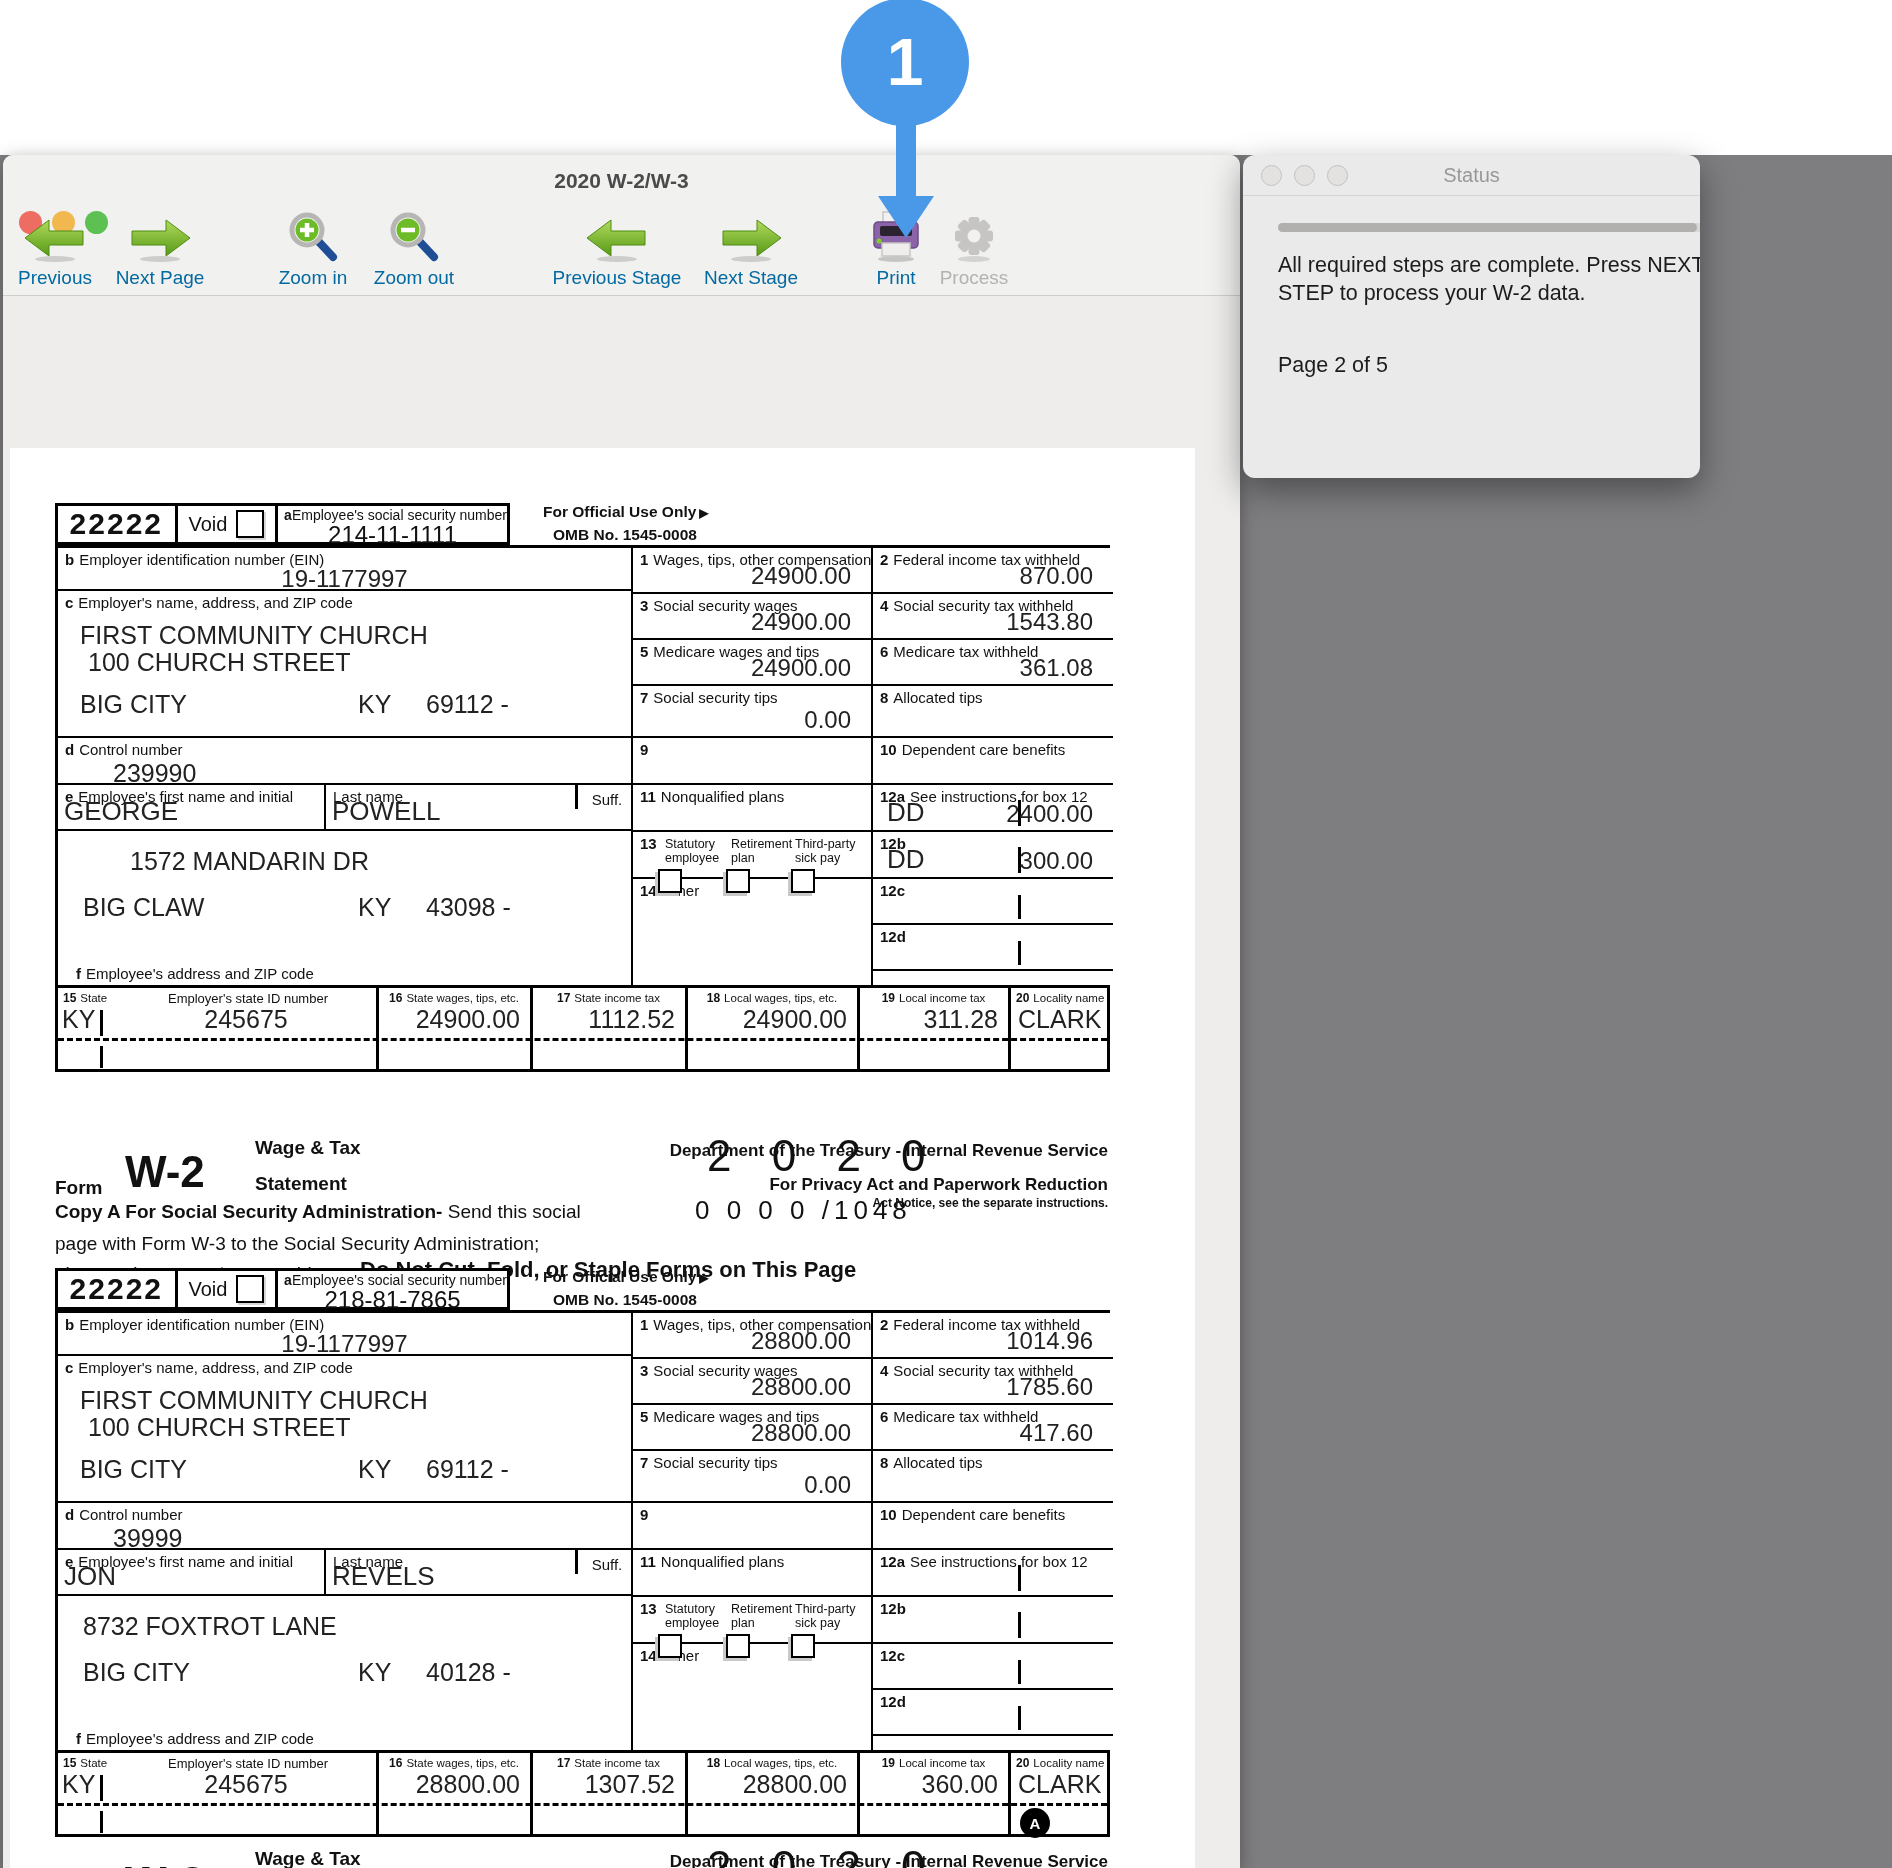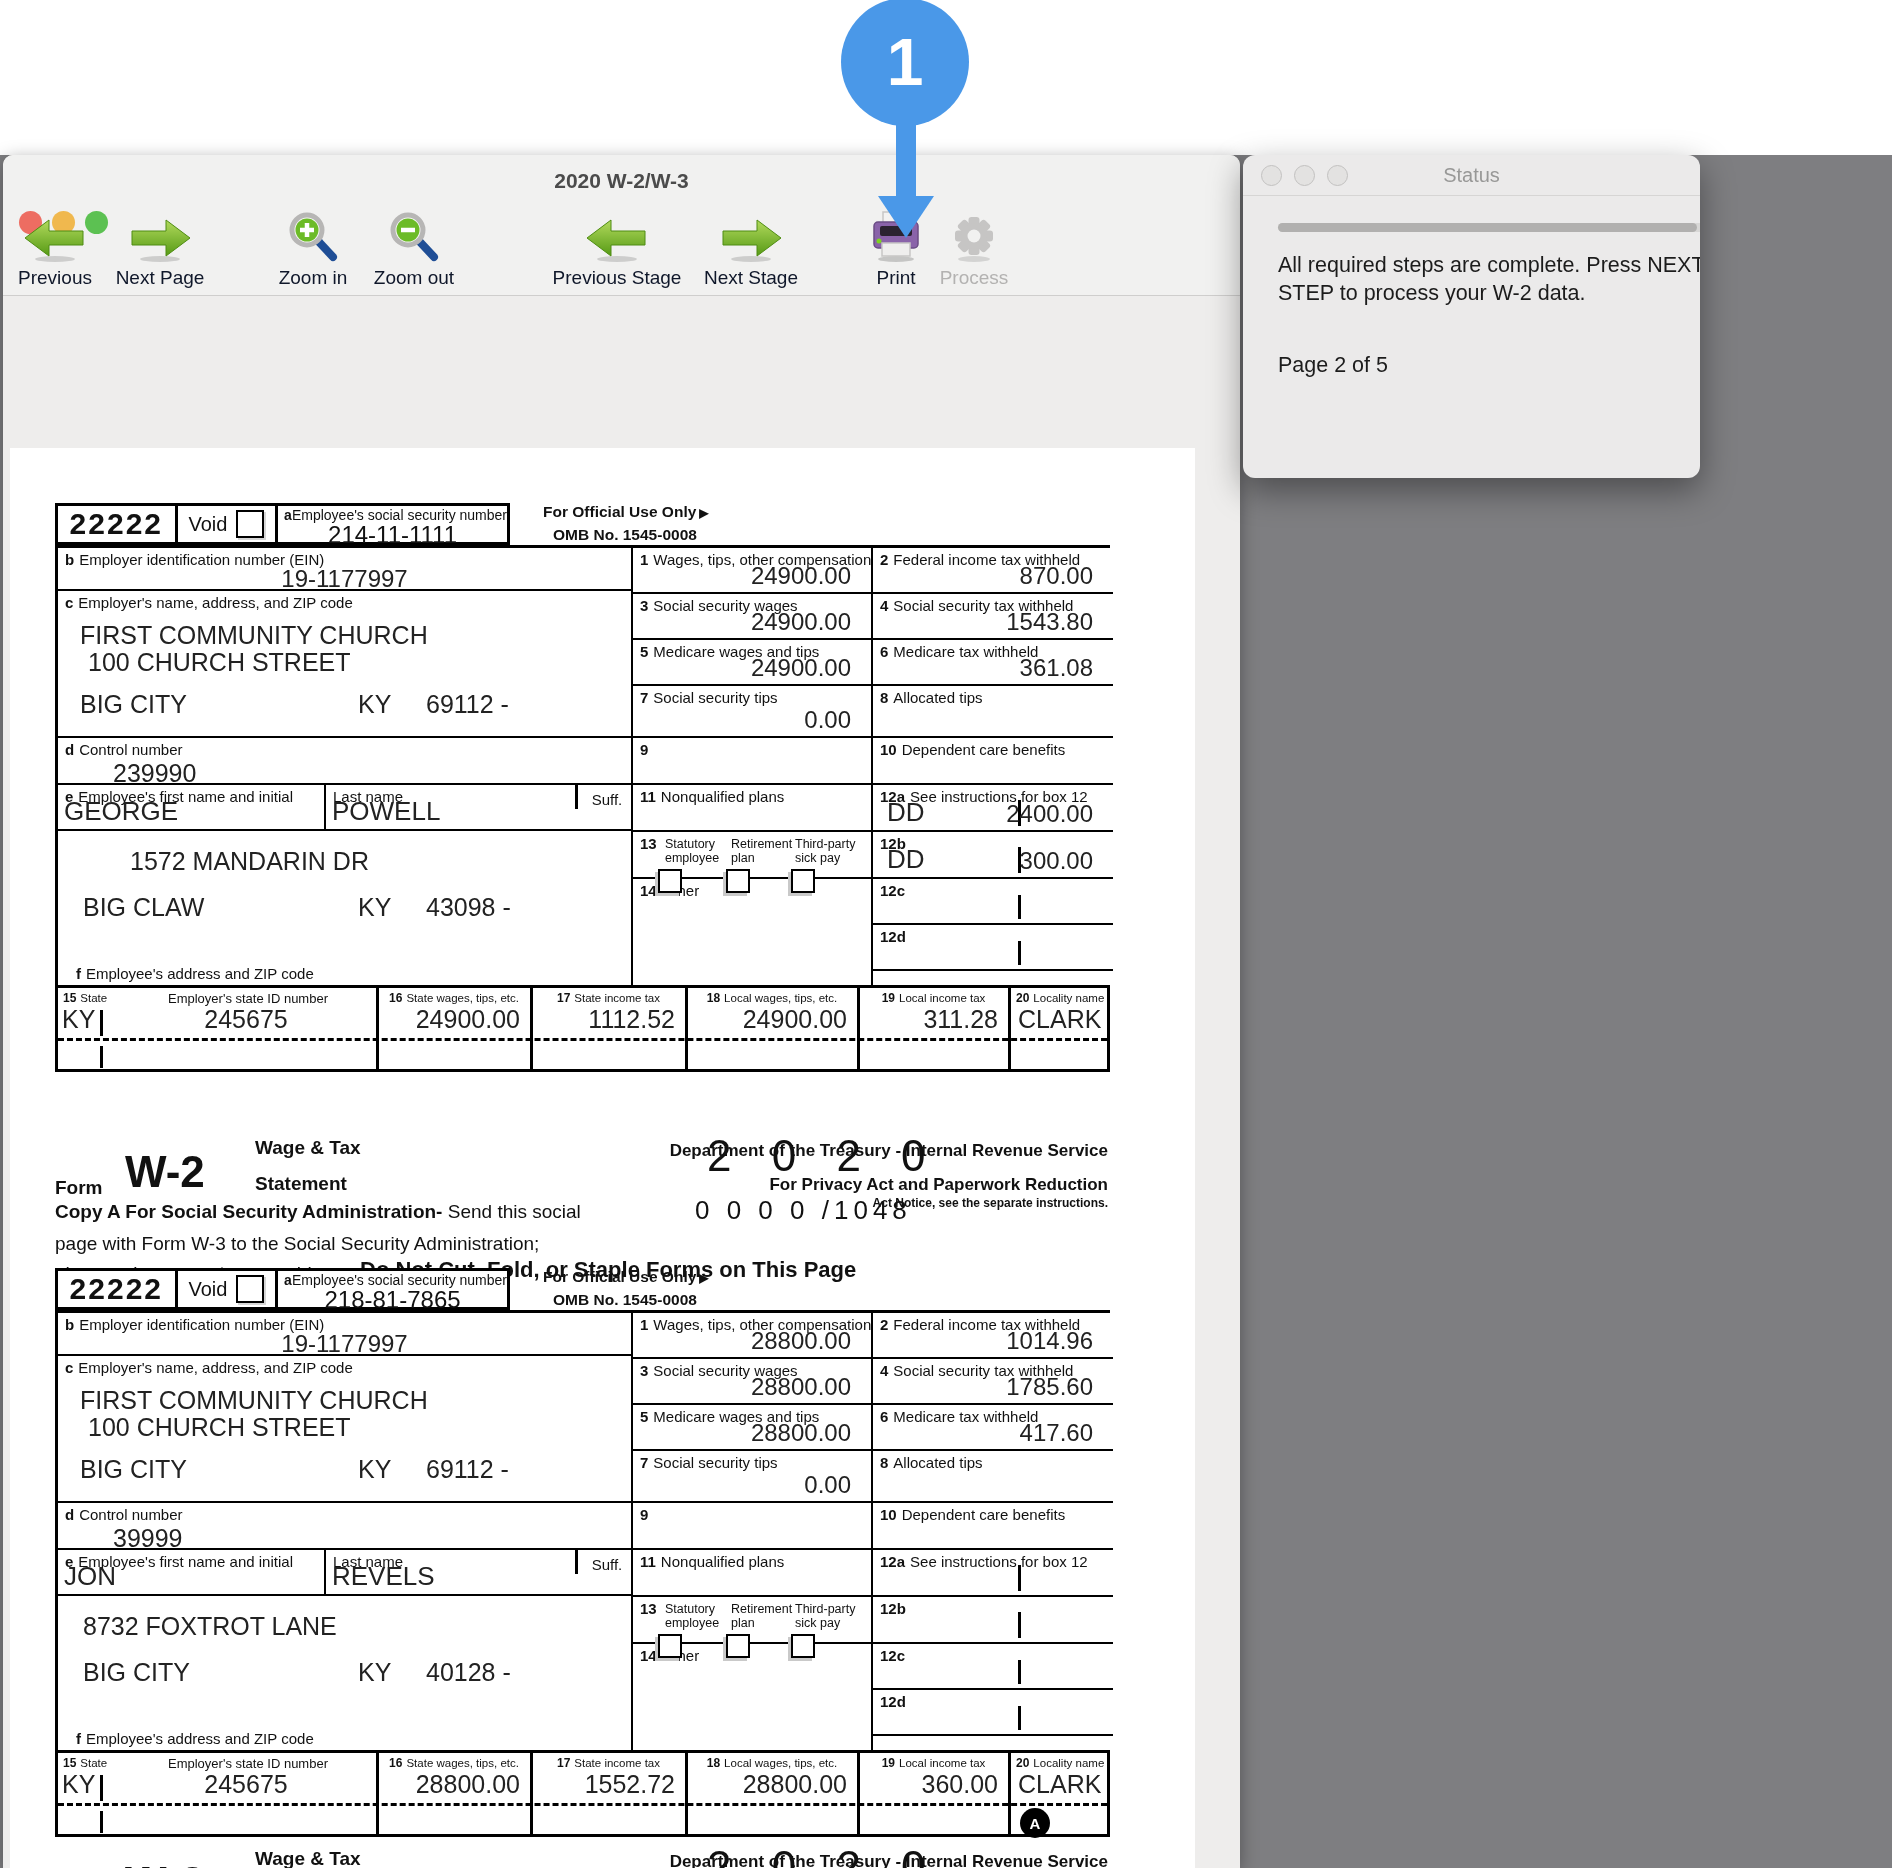--- a/index.html
+++ b/index.html
@@ -12,21 +12,21 @@
   #main-window{left:3px;top:155px;width:1237px;height:1713px;background:#eeedec;
     border-radius:10px 10px 0 0;overflow:hidden;box-shadow:0 4px 18px rgba(0,0,0,.35);}
   #toolbar{position:absolute;left:0;top:0;right:0;height:140px;background:#f1f1f0;
     border-bottom:1px solid #cfcecd;}
   #win-title{position:absolute;left:0;right:0;top:14px;text-align:center;font-size:21px;
     font-weight:bold;color:#4b4b4b;}
   .lights{position:absolute;left:16px;top:56px;display:flex;gap:10px;}
   .light{width:23px;height:23px;border-radius:50%;}
   .tb-item{position:absolute;top:50px;text-align:center;cursor:default;}
   .tb-icon{height:58px;display:flex;align-items:flex-end;justify-content:center;}
-  .tb-label{font-size:19px;color:#0f172a;margin-top:4px;white-space:nowrap;}
+  .tb-label{font-size:19px;color:#0369a1;margin-top:4px;white-space:nowrap;}
   .tb-label.dis{color:#b3b2b1;}
   
   #page{position:absolute;left:7px;top:293px;width:1185px;height:1420px;background:#fff;
     overflow:hidden;}
   .w2{position:absolute;left:45px;width:1055px;height:569px;color:#111;}
   .hdr{position:absolute;left:0;top:0;width:455px;height:42px;border:3px solid #000;
     display:flex;box-sizing:border-box;background:#fff;}
   .hdr-c1{width:122px;display:flex;align-items:center;justify-content:center;}
   .hdr-c1 span{font-size:30px;font-weight:bold;letter-spacing:2px;}
   .hdr-c2{width:102px;border-left:3px solid #000;display:flex;align-items:center;justify-content:center;}
@@ -557,21 +557,21 @@
     <span class="sh shc" style="left:75px;width:230px;font-size:13px;">Employer's state ID number</span>
     <span class="sh shc" style="left:322px;width:148px;"><b>16</b><span>State wages, tips, etc.</span></span>
     <span class="sh shc" style="left:476px;width:149px;"><b>17</b><span>State income tax</span></span>
     <span class="sh shc" style="left:631px;width:166px;"><b>18</b><span>Local wages, tips, etc.</span></span>
     <span class="sh shc" style="left:803px;width:145px;"><b>19</b><span>Local income tax</span></span>
     <span class="sh" style="left:958px;"><b>20</b><span>Locality name</span></span>
     <span class="sv" style="left:4px;">KY</span>
     <div class="tick" style="left:42px;top:22px;height:26px;"></div>
     <span class="sv shc" style="left:60px;width:256px;text-align:center;">245675</span>
     <span class="sv svr" style="left:322px;width:140px;">28800.00</span>
-    <span class="sv svr" style="left:476px;width:141px;">1552.72</span>
+    <span class="sv svr" style="left:476px;width:141px;">1307.52</span>
     <span class="sv svr" style="left:631px;width:158px;">28800.00</span>
     <span class="sv svr" style="left:803px;width:137px;">360.00</span>
     <span class="sv" style="left:960px;">CLARK</span>
     <div class="tick" style="left:42px;top:58px;height:22px;"></div>
     <div class="marker">A</div>
   </div>
 </div>
     <div class="wfoot" id="wf-1" style="top:1394px;">
   <div class="f-year">2 0 2 0</div>
   <div class="f-dept">Department of the Treasury - Internal Revenue Service</div>

